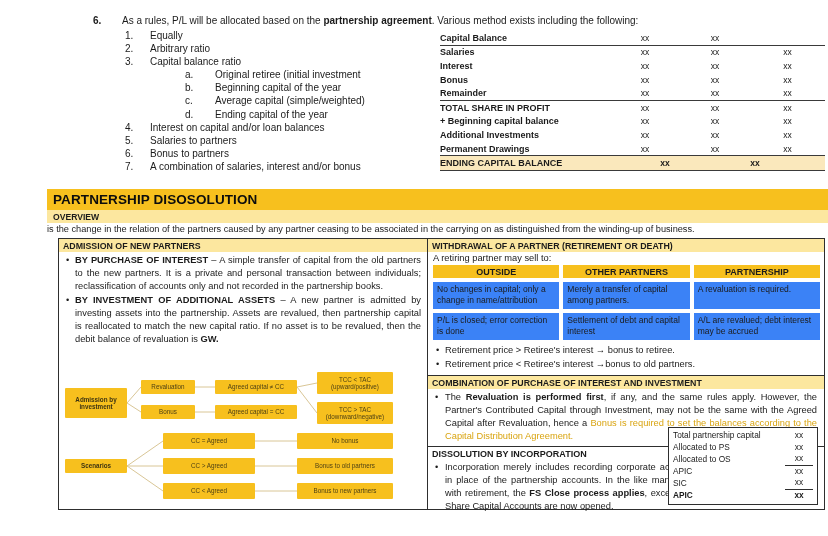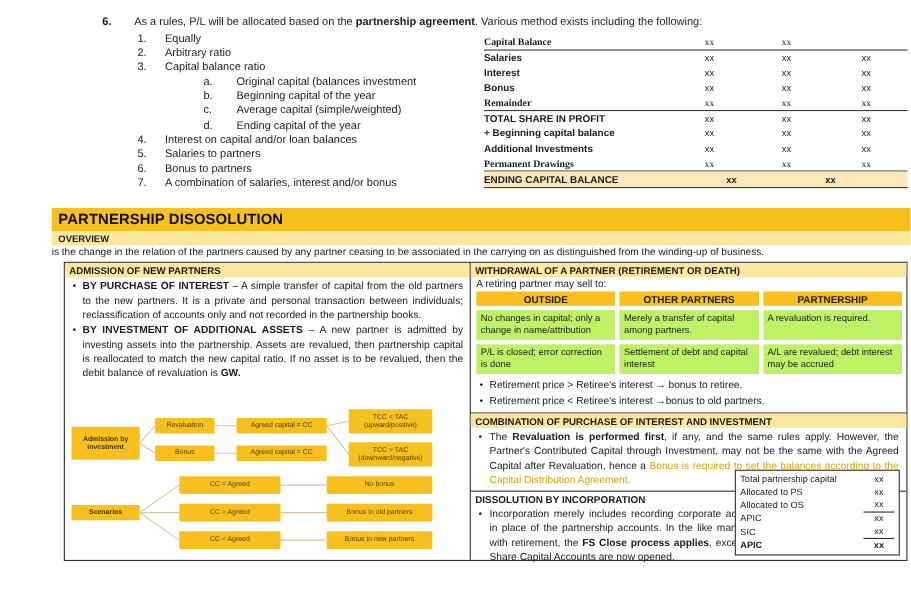--- a/index.html
+++ b/index.html
@@ -14,21 +14,21 @@
   .m-num { width:25px; flex:0 0 25px; }
   .m-sub { margin-left:60px; }
   .m-sub .m-num { width:30px; flex:0 0 30px; }
 
   
   .alloc { position:absolute; left:440px; top:31px; width:385px; font-size:9px; }
   .a-row { display:grid; grid-template-columns:170px 70px 70px 75px; height:13.6px; align-items:center; }
   .a-row .lbl { font-weight:bold; }
   .a-row .val { text-align:center; font-size:8.5px; }
   .a-head { font-weight:bold; text-align:center; font-size:9px; }
-  .rule-b { border-bottom:1.5px solid #3a3a3a;font-family:Liberation Serif, serif; }
+  .rule-b { border-bottom:1.5px solid #3a3a3a; }
   .ending { background:#FAE8BC; font-weight:bold; border-bottom:1.5px solid #3a3a3a;gap:20px; }
   .ending .val { font-weight:bold; }
 
   
   .title-bar { position:absolute; left:47px; top:189px; width:781px; height:21px; background:#F7C01E;
                display:flex; align-items:center; padding-left:6px; box-sizing:border-box;
                font-weight:bold; font-size:13.5px; letter-spacing:.1px; color:#0d0d0d; }
   .overview-bar { position:absolute; left:47px; top:210px; width:781px; height:13px; background:#FCE79F;
                   display:flex; align-items:center; padding-left:6px; box-sizing:border-box;
                   font-weight:bold; font-size:8.6px; }
@@ -53,21 +53,21 @@
   .flow svg { position:absolute; left:0; top:0; }
   .fbox { position:absolute; background:#F7C01E; color:#4c3f14; font-size:6.3px; line-height:7.2px;
           display:flex; align-items:center; justify-content:center; text-align:center;
           padding:1px 2px; box-sizing:border-box; border-radius:1px; }
   .fbox.fb { font-weight:bold; color:#3e3412; }
 
   
   .r-text { font-size:9.3px; padding:1px 4px 2px 5px; }
   .w-table { display:grid; grid-template-columns:1fr 1fr 1fr; gap:4px; margin:0 4px 2px 5px; }
   .w-th { background:#F7C01E; font-weight:bold; text-align:center; font-size:9px; padding:1.5px 0; }
-  .w-td { background:#bef264; font-size:8.5px; line-height:11px; padding:2px 4px 3px; }
+  .w-td { background:#3b82f6; font-size:8.5px; line-height:11px; padding:2px 4px 3px; }
   .r-bullets { padding:2px 6px 3px 7px; font-size:9.3px; line-height:12.8px; }
   .comb-para { position:relative; padding:2px 7px 3px 17px; font-size:9.3px; line-height:13px; text-align:justify; }
   .comb-para::before { content:"\2022"; position:absolute; left:7px; top:2px; }
   .hl { color:#D9A410; }
   .diss-para { position:relative; width:252px; margin:1px 0 0 7px; padding-left:10px;
                font-size:9.3px; line-height:13.2px; text-align:justify; }
   .diss-para::before { content:"\2022"; position:absolute; left:0; }
   .mini-table { position:absolute; right:6px; top:188px; width:150px; box-sizing:border-box;
                 border:1.2px solid #2e2e2e; padding:2px 4px 2px 4px; font-size:8.3px; line-height:11.6px; background:#fff; }
   .mt-row { display:flex; justify-content:space-between; align-items:flex-end; }
@@ -94,21 +94,21 @@
     <div class="m-row">
         <span class="m-num">2.</span>
         <span>Arbitrary ratio</span>
       </div>
     <div class="m-row">
         <span class="m-num">3.</span>
         <span>Capital balance ratio</span>
       </div>
     <div class="m-row m-sub">
         <span class="m-num">a.</span>
-        <span>Original capital (balances investment</span>
+        <span>Original retiree (initial investment</span>
       </div>
     <div class="m-row m-sub">
         <span class="m-num">b.</span>
         <span>Beginning capital of the year</span>
       </div>
     <div class="m-row m-sub">
         <span class="m-num">c.</span>
         <span>Average capital (simple/weighted)</span>
       </div>
     <div class="m-row m-sub">

